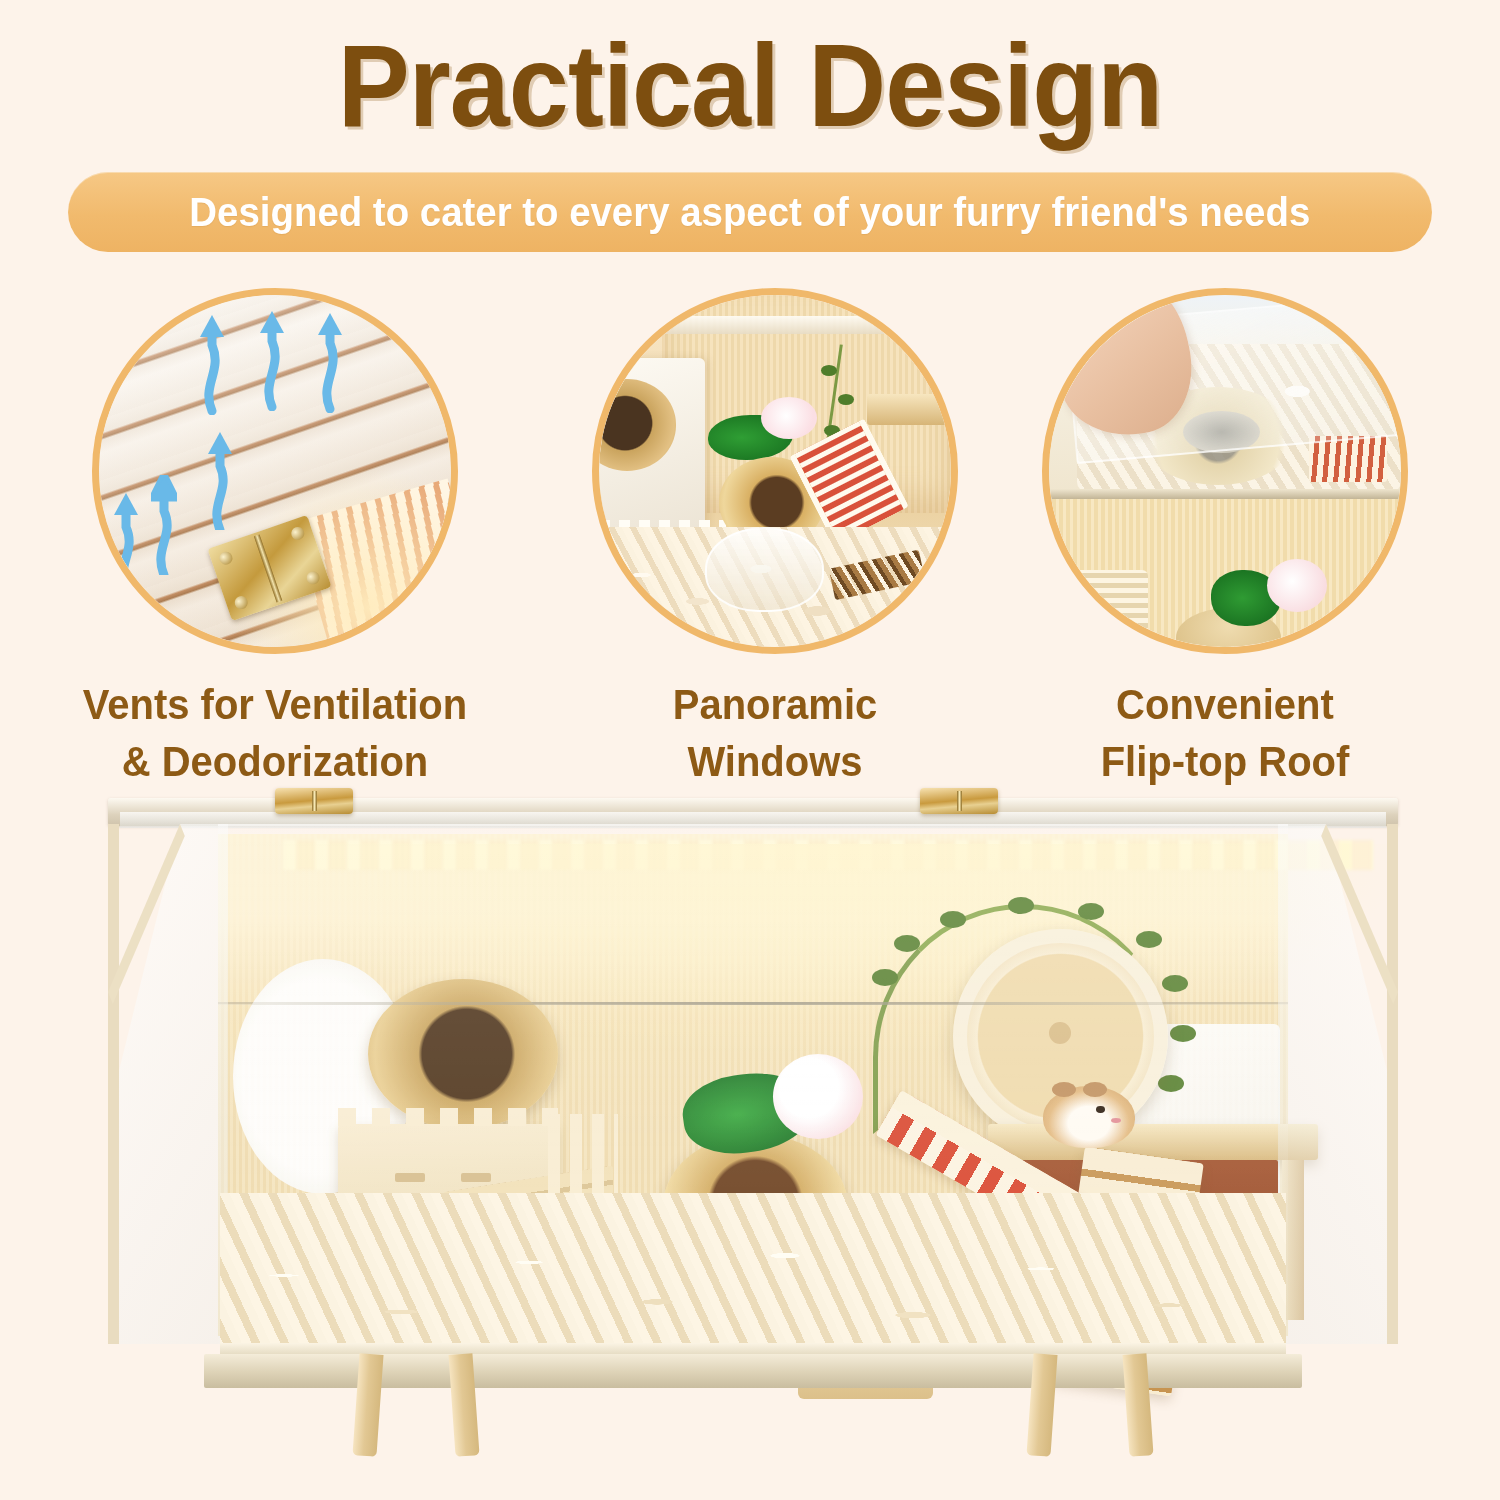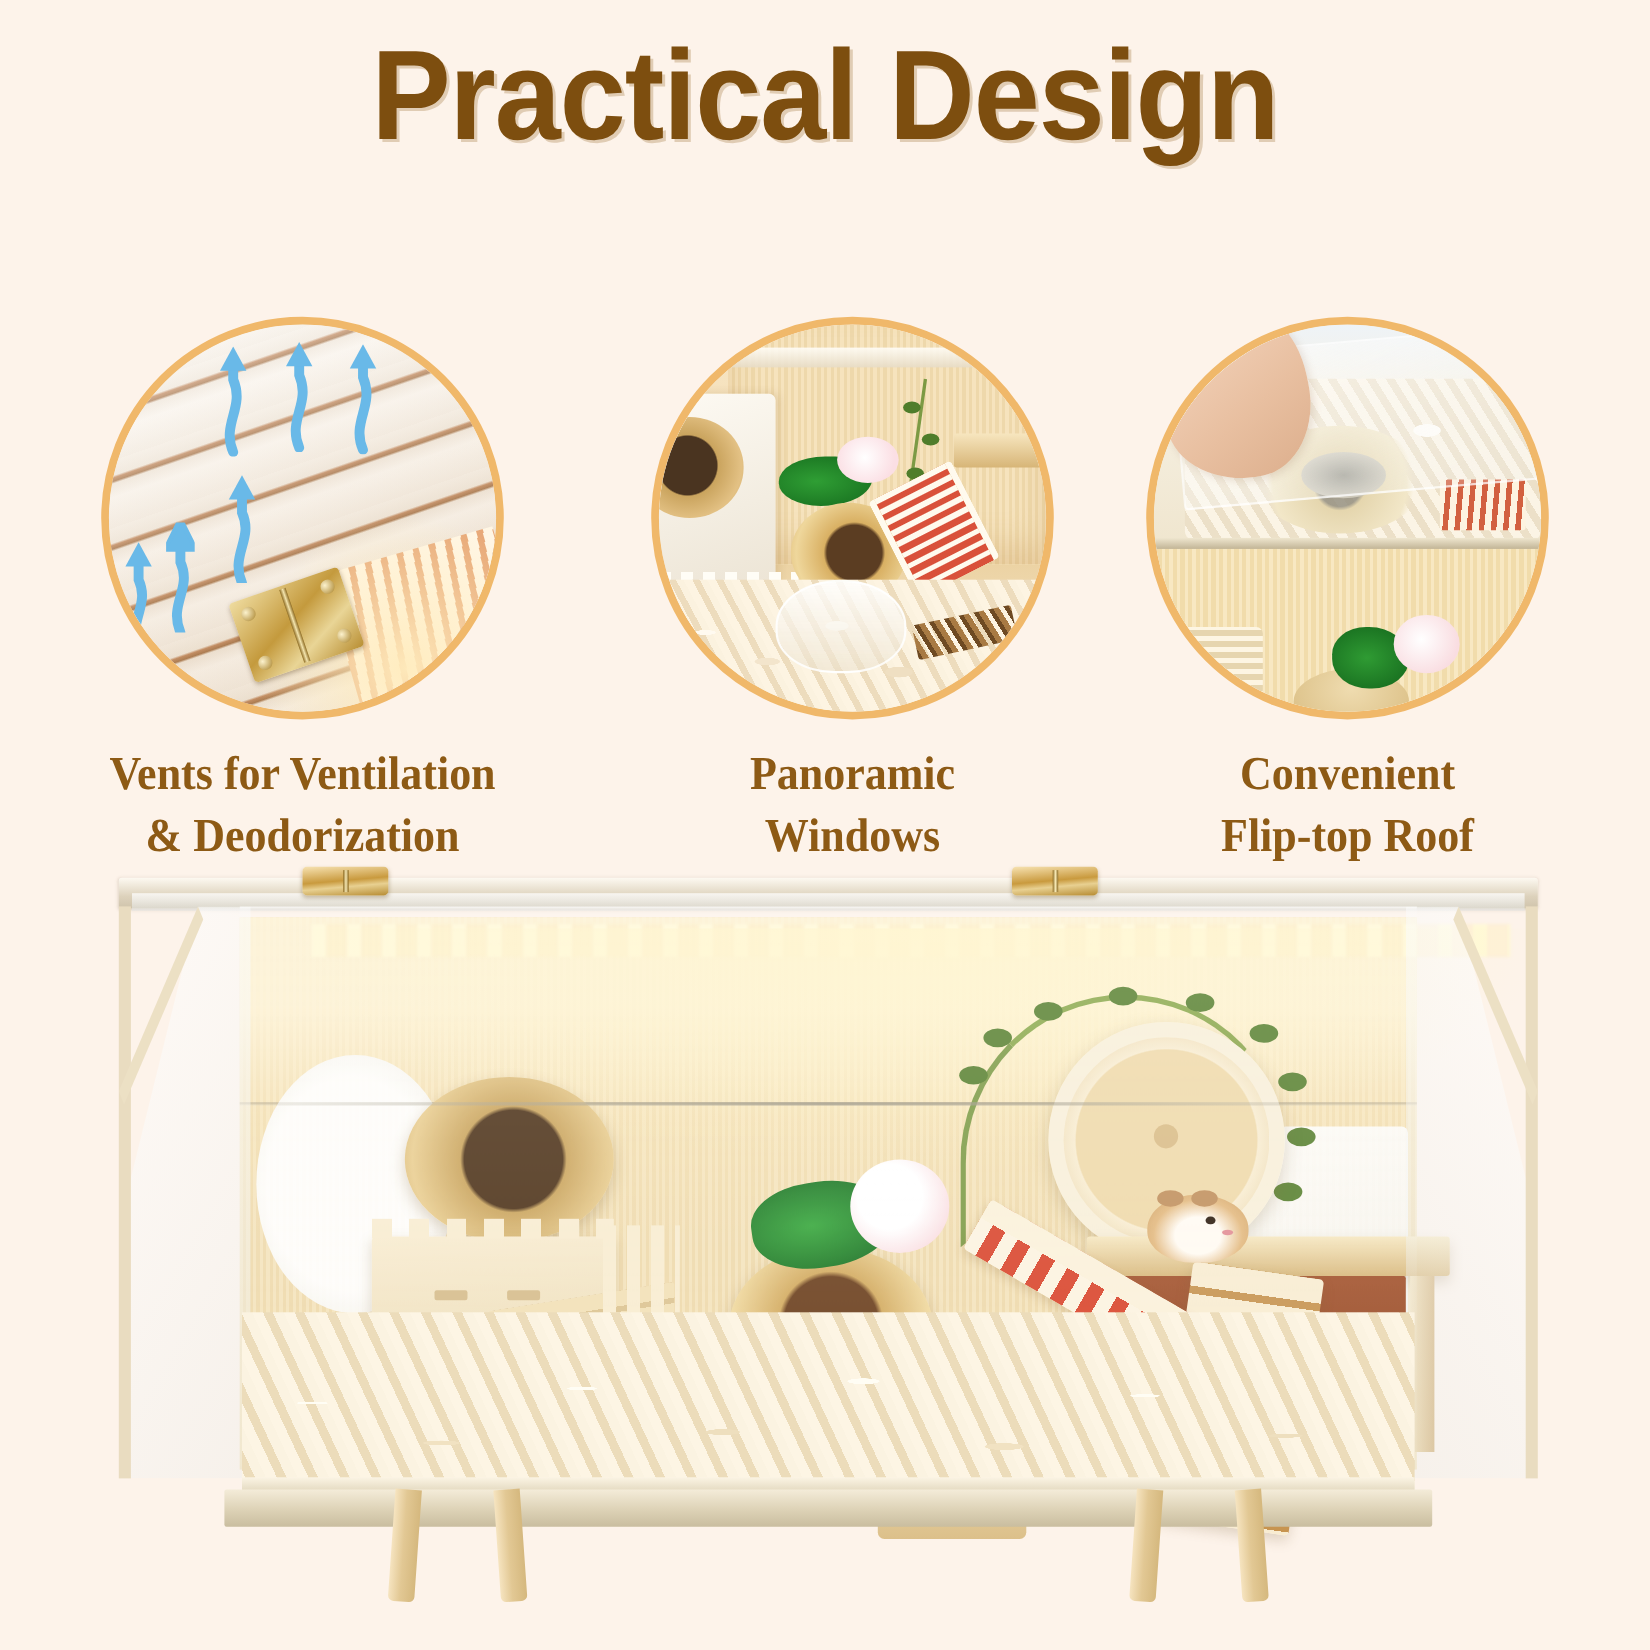--- a/index.html
+++ b/index.html
@@ -33,21 +33,21 @@
   }
   .subtitle-text {
     color: #ffffff; font-size: 40px; font-weight: 600;
     transform: scaleX(.96);
     white-space: nowrap;
     text-shadow: 0 1px 1px rgba(180,120,50,.18);
   }
 
   
   .features { position: absolute; top: 288px; left: 0; width: 1500px; height: 500px; }
-  .feature { position: absolute; top: 0; width: 430px; text-align: center; font-family: Liberation Serif, serif; }
+  .feature { position: absolute; top: 0; width: 430px; text-align: center; }
   .f1 { left: 60px; }
   .f2 { left: 560px; }
   .f3 { left: 1010px; }
 
   .circle {
     position: relative;
     width: 366px; height: 366px; margin: 0 auto;
     border-radius: 50%;
     border: 7px solid #f0b86a;
     overflow: hidden;
@@ -378,20 +378,23 @@
   .wall-line { position:absolute; left:110px; right:110px; top:178px; height:2px;
     background: rgba(150,130,95,.35); }
 </style>
 </head>
 <body>
 
 <div class="page">
 
   <div class="title">Practical Design</div>
 
+  <div class="subtitle-pill">
+    <span class="subtitle-text">Designed to cater to every aspect of your furry friend's needs</span>
+  </div>
 
   <div class="features">
 
     <div class="feature f1">
       <div class="circle">
         <div class="circle-inner">
           <div class="slats"></div>
           <div class="slat-shade"></div>
 
           <div class="arrow" style="left:52px; top:180px;">

